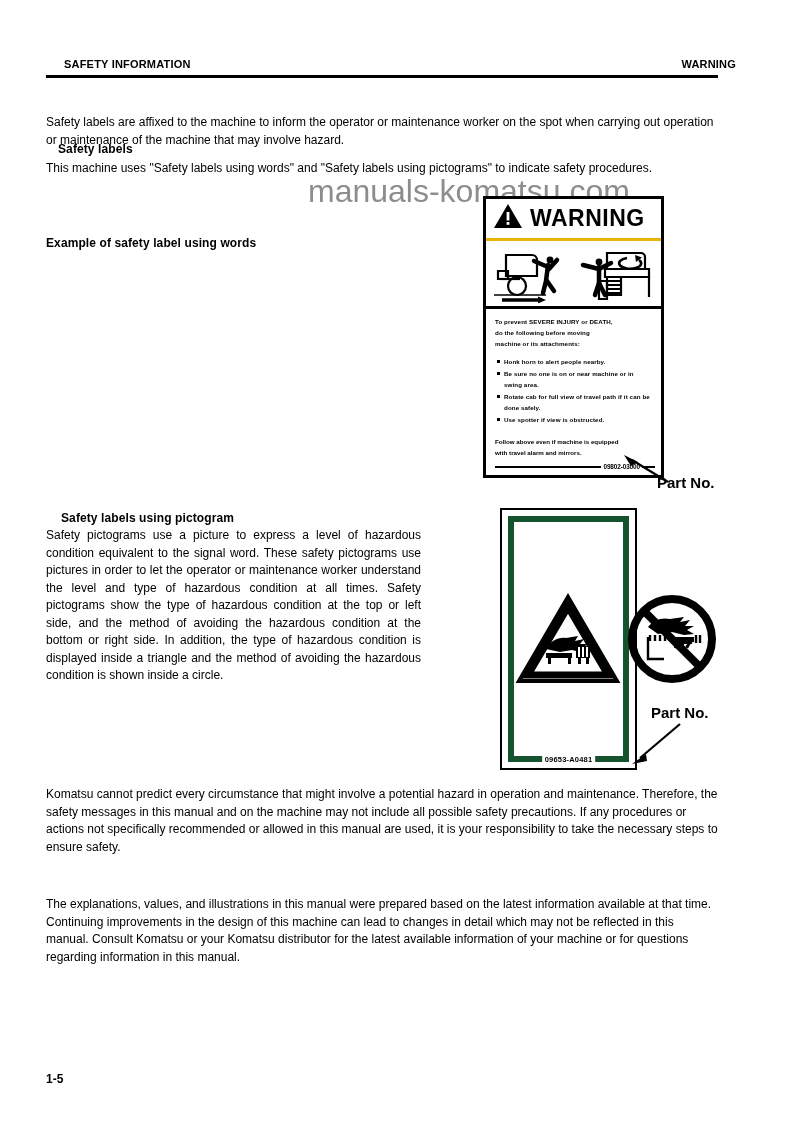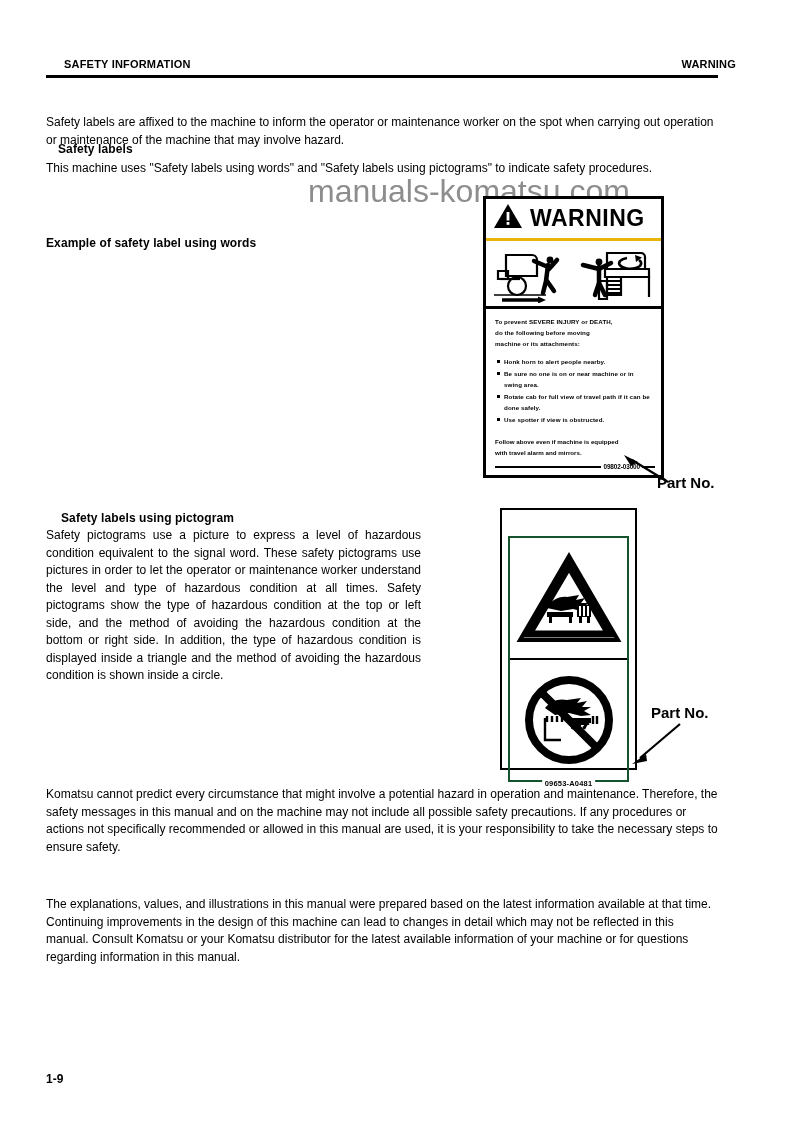--- a/index.html
+++ b/index.html
@@ -167,26 +167,25 @@
     width: 137px;
     height: 262px;
     border: 2px solid #000;
     background: #fff;
     box-sizing: border-box;
     padding: 6px;
   }
   .picto-inner {
     width: 100%;
     height: 100%;
-    border: 2px solid #14532d;
+    border: 6px solid #14532d;
     box-sizing: border-box;
     display: flex;
-    flex-direction: column;
+    flex-direction: row;
     position: relative;
-    margin-top: 20px;
   }
   .picto-cell {
     flex: 1 1 50%;
     display: flex;
     align-items: center;
     justify-content: center;
   }
   .picto-divider {
     height: 2px;
     background: #000;
@@ -389,15 +388,15 @@
     <path d="M56 6 L16 40" stroke="#000" stroke-width="2.2" fill="none"></path>
     <path d="M8 46 L22 36 L23 43 Z" fill="#000"></path>
   </svg>
 
   <div class="para" style="left:46px; top:786px; width:673px;">Komatsu cannot predict every circumstance that might involve a potential hazard in operation and maintenance. Therefore, the safety messages in this manual and on the machine may not include all possible safety precautions. If any procedures or actions not specifically recommended or allowed in this manual are used, it is your responsibility to take the necessary steps to ensure safety.</div>
 
 
   <div class="para" style="left:46px; top:896px; width:673px;">The explanations, values, and illustrations in this manual were prepared based on the latest information available at that time. Continuing improvements in the design of this machine can lead to changes in detail which may not be reflected in this manual. Consult Komatsu or your Komatsu distributor for the latest available information of your machine or for questions regarding information in this manual.</div>
 
 
-  <div class="pagenum">1-9</div>
+  <div class="pagenum">1-5</div>
 
 </div>
 
 </body></html>

